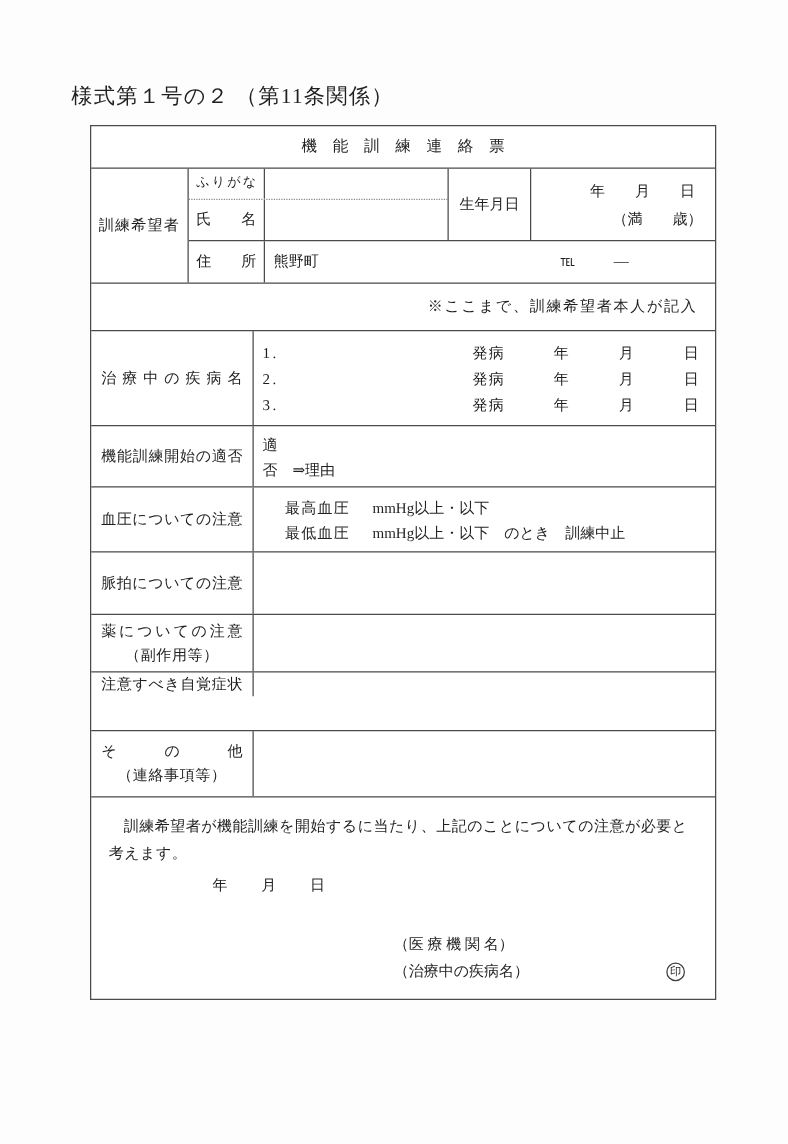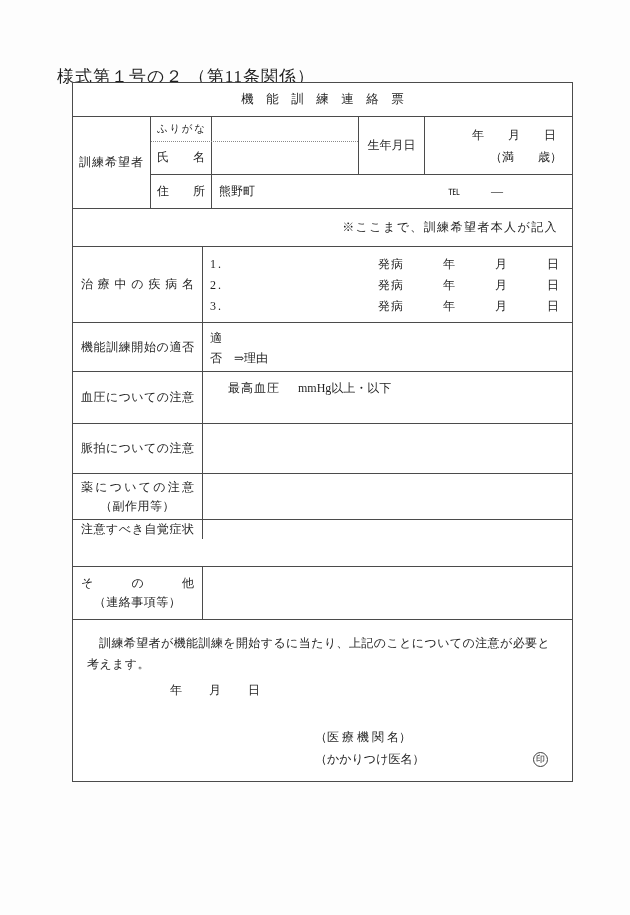--- a/index.html
+++ b/index.html
@@ -10,21 +10,21 @@
     background: #fdfdfd;
     font-family: "Liberation Serif", "DejaVu Serif", serif;
     color: #1f1f1f;
     font-size: 12px;
   }
   .form-code {
     position: absolute; left: 57px; top: 65px;
     font-size: 17px; letter-spacing: 1px;
   }
   .form-table {
-    position: absolute; left: 72px; top: 82px;
+    position: absolute; left: 72px; top: 100px;
     width: 501px;
     border: 1px solid #4b4b4b;
     background: #fff;
   }
   .row { border-bottom: 1px solid #4b4b4b; }
   .row:last-child { border-bottom: none; }
 
   
   .r-title { height: 34px; line-height: 33px; text-align: center; font-size: 12.5px; }
 
@@ -188,20 +188,24 @@
 
     <div class="row g-row r-bp">
       <div class="g-label">
         <div class="jl">血圧についての注意</div>
       </div>
       <div class="g-content bp-lines">
         <div class="bp-line">
           <span class="bp-name">最高血圧</span>
           <span>mmHg以上・以下</span>
         </div>
+        <div class="bp-line">
+          <span class="bp-name">最低血圧</span>
+          <span>mmHg以上・以下　のとき　訓練中止</span>
+        </div>
       </div>
     </div>
 
     <div class="row g-row r-pulse">
       <div class="g-label">
         <div class="jl">脈拍についての注意</div>
       </div>
       <div class="g-content"></div>
     </div>
 
@@ -227,20 +231,20 @@
       </div>
       <div class="g-content"></div>
     </div>
 
     <div class="row r-foot">
       <div class="statement">訓練希望者が機能訓練を開始するに当たり、上記のことについての注意が必要と考えます。</div>
       <div class="foot-date">年　　月　　日</div>
       <div class="foot-org">
         <div>（医 療 機 関 名）</div>
         <div class="doctor-line">
-          <span>（かかりつけ医名）</span>
+          <span>（治療中の疾病名）</span>
           <span class="seal">印</span>
         </div>
       </div>
     </div>
 
   </div>
 </div>
 
 </body></html>

